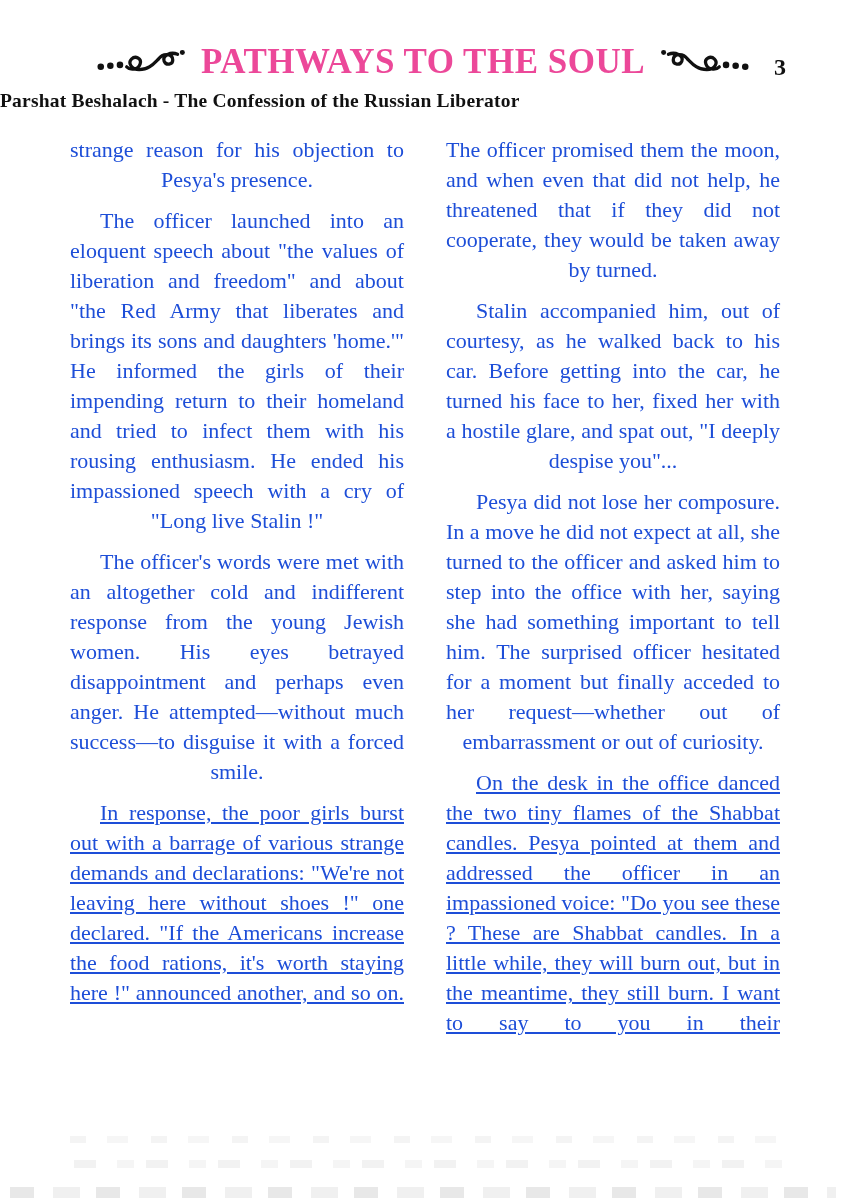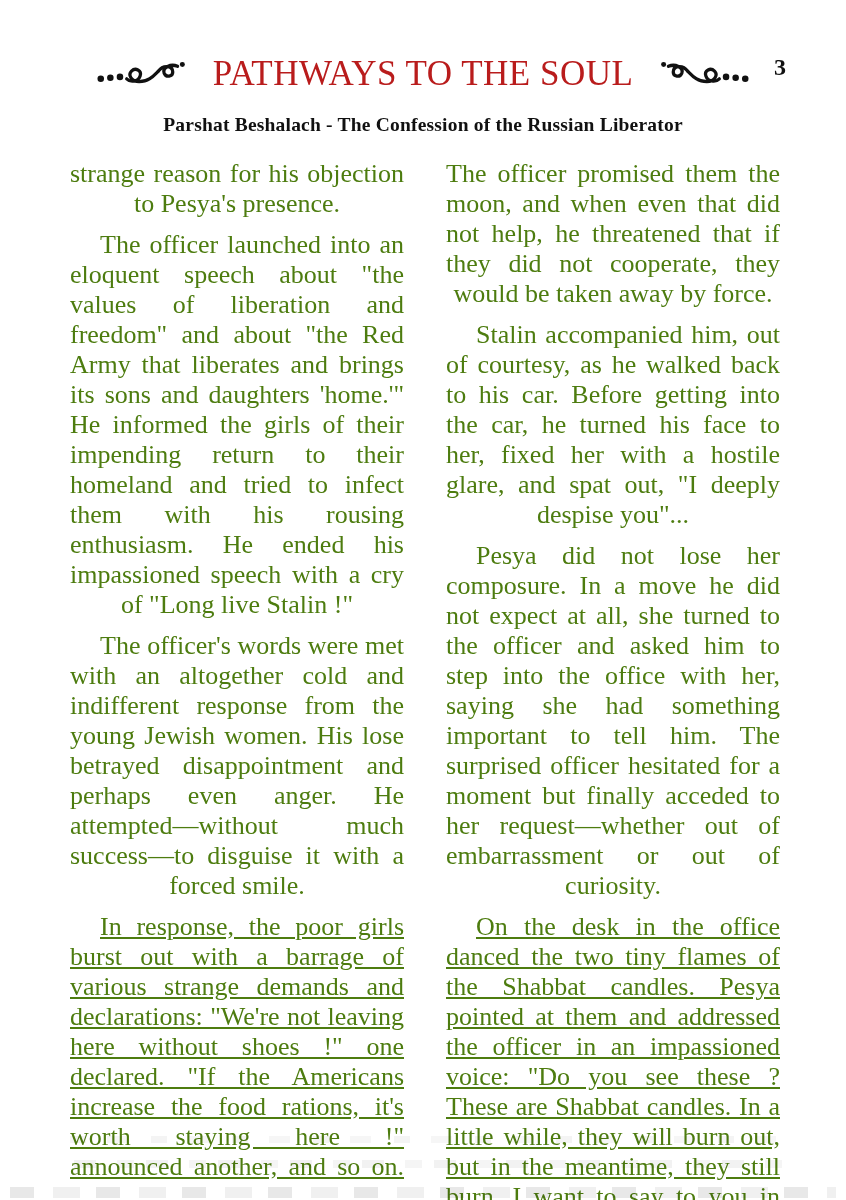--- a/index.html
+++ b/index.html
@@ -19,68 +19,68 @@
 
   
   .title-row {
     display: flex;
     justify-content: center;
     align-items: center;
     gap: 10px;
     padding-top: 42px;
   }
   .page-title {
-    margin: 12px;
+    margin: 0;
     font-size: 35px;
-    font-weight: normal;
+    font-weight: bold;
     letter-spacing: 0.5px;
     white-space: nowrap;
-    color: #b91c1c;
+    color: #ec4899;
   }
   .flourish {
     width: 96px;
     height: 34px;
     flex: 0 0 auto;
   }
   .flourish.right {
     transform: scaleX(-1);
   }
   .page-number {
     position: absolute;
     top: 54px;
     right: 60px;
     font-size: 24px;
     font-weight: 600;
     color: #111;
   }
   .subtitle {
     margin: 8px 0 0 0;
-    text-align: center;
+    text-align: left;
     font-size: 19.5px;
     font-weight: bold;
     letter-spacing: 0.2px;
     color: #111;
   }
 
   
   .columns {
     display: flex;
     gap: 42px;
     padding: 0 66px 0 70px;
     margin-top: 23px;
   }
   .col {
     width: 334px;
   }
   .col p {
     margin: 0 0 11px 0;
-    font-size: 26px;
+    font-size: 22px;
     line-height: 30px;
     text-align: justify;
-    color: #4d7c0f;
+    color: #1d4ed8;
   }
   .col p.ind { text-indent: 30px; }
   
   .col p.end { text-align-last: center; }
   
   .col p.cont-next { text-align-last: justify; text-decoration: underline; }
 
   
   .scan-artifact {
     position: absolute;
@@ -135,26 +135,26 @@
 
     <div class="page-number">3</div>
 
     <h2 class="subtitle">Parshat Beshalach - The Confession of the Russian Liberator</h2>
   </header>
 
   <main class="columns">
     <section class="col">
       <p class="end">strange reason for his objection to Pesya's presence.</p>
       <p class="ind end">The officer launched into an eloquent speech about "the values of liberation and freedom" and about "the Red Army that liberates and brings its sons and daughters 'home.'" He informed the girls of their impending return to their homeland and tried to infect them with his rousing enthusiasm. He ended his impassioned speech with a cry of "Long live Stalin !"</p>
-      <p class="ind end">The officer's words were met with an altogether cold and indifferent response from the young Jewish women. His lose betrayed disappointment and perhaps even anger. He attempted—without much success—to disguise it with a forced smile.</p>
+      <p class="ind end">The officer's words were met with an altogether cold and indifferent response from the young Jewish women. His eyes betrayed disappointment and perhaps even anger. He attempted—without much success—to disguise it with a forced smile.</p>
       <p class="ind cont-next">In response, the poor girls burst out with a barrage of various strange demands and declarations: "We're not leaving here without shoes !" one declared. "If the Americans increase the food rations, it's worth staying here !" announced another, and so on.</p>
     </section>
 
     <section class="col">
-      <p class="end">The officer promised them the moon, and when even that did not help, he threatened that if they did not cooperate, they would be taken away by force.</p>
+      <p class="end">The officer promised them the moon, and when even that did not help, he threatened that if they did not cooperate, they would be taken away by turned.</p>
       <p class="ind end">Stalin accompanied him, out of courtesy, as he walked back to his car. Before getting into the car, he turned his face to her, fixed her with a hostile glare, and spat out, "I deeply despise you"...</p>
       <p class="ind end">Pesya did not lose her composure. In a move he did not expect at all, she turned to the officer and asked him to step into the office with her, saying she had something important to tell him. The surprised officer hesitated for a moment but finally acceded to her request—whether out of embarrassment or out of curiosity.</p>
       <p class="ind cont-next">On the desk in the office danced the two tiny flames of the Shabbat candles. Pesya pointed at them and addressed the officer in an impassioned voice: "Do you see these ? These are Shabbat candles. In a little while, they will burn out, but in the meantime, they still burn. I want to say to you in their</p>
     </section>
   </main>
 
   <div class="scan-artifact row1"></div>
   <div class="scan-artifact row2"></div>
   <div class="scan-artifact row3"></div>
 

